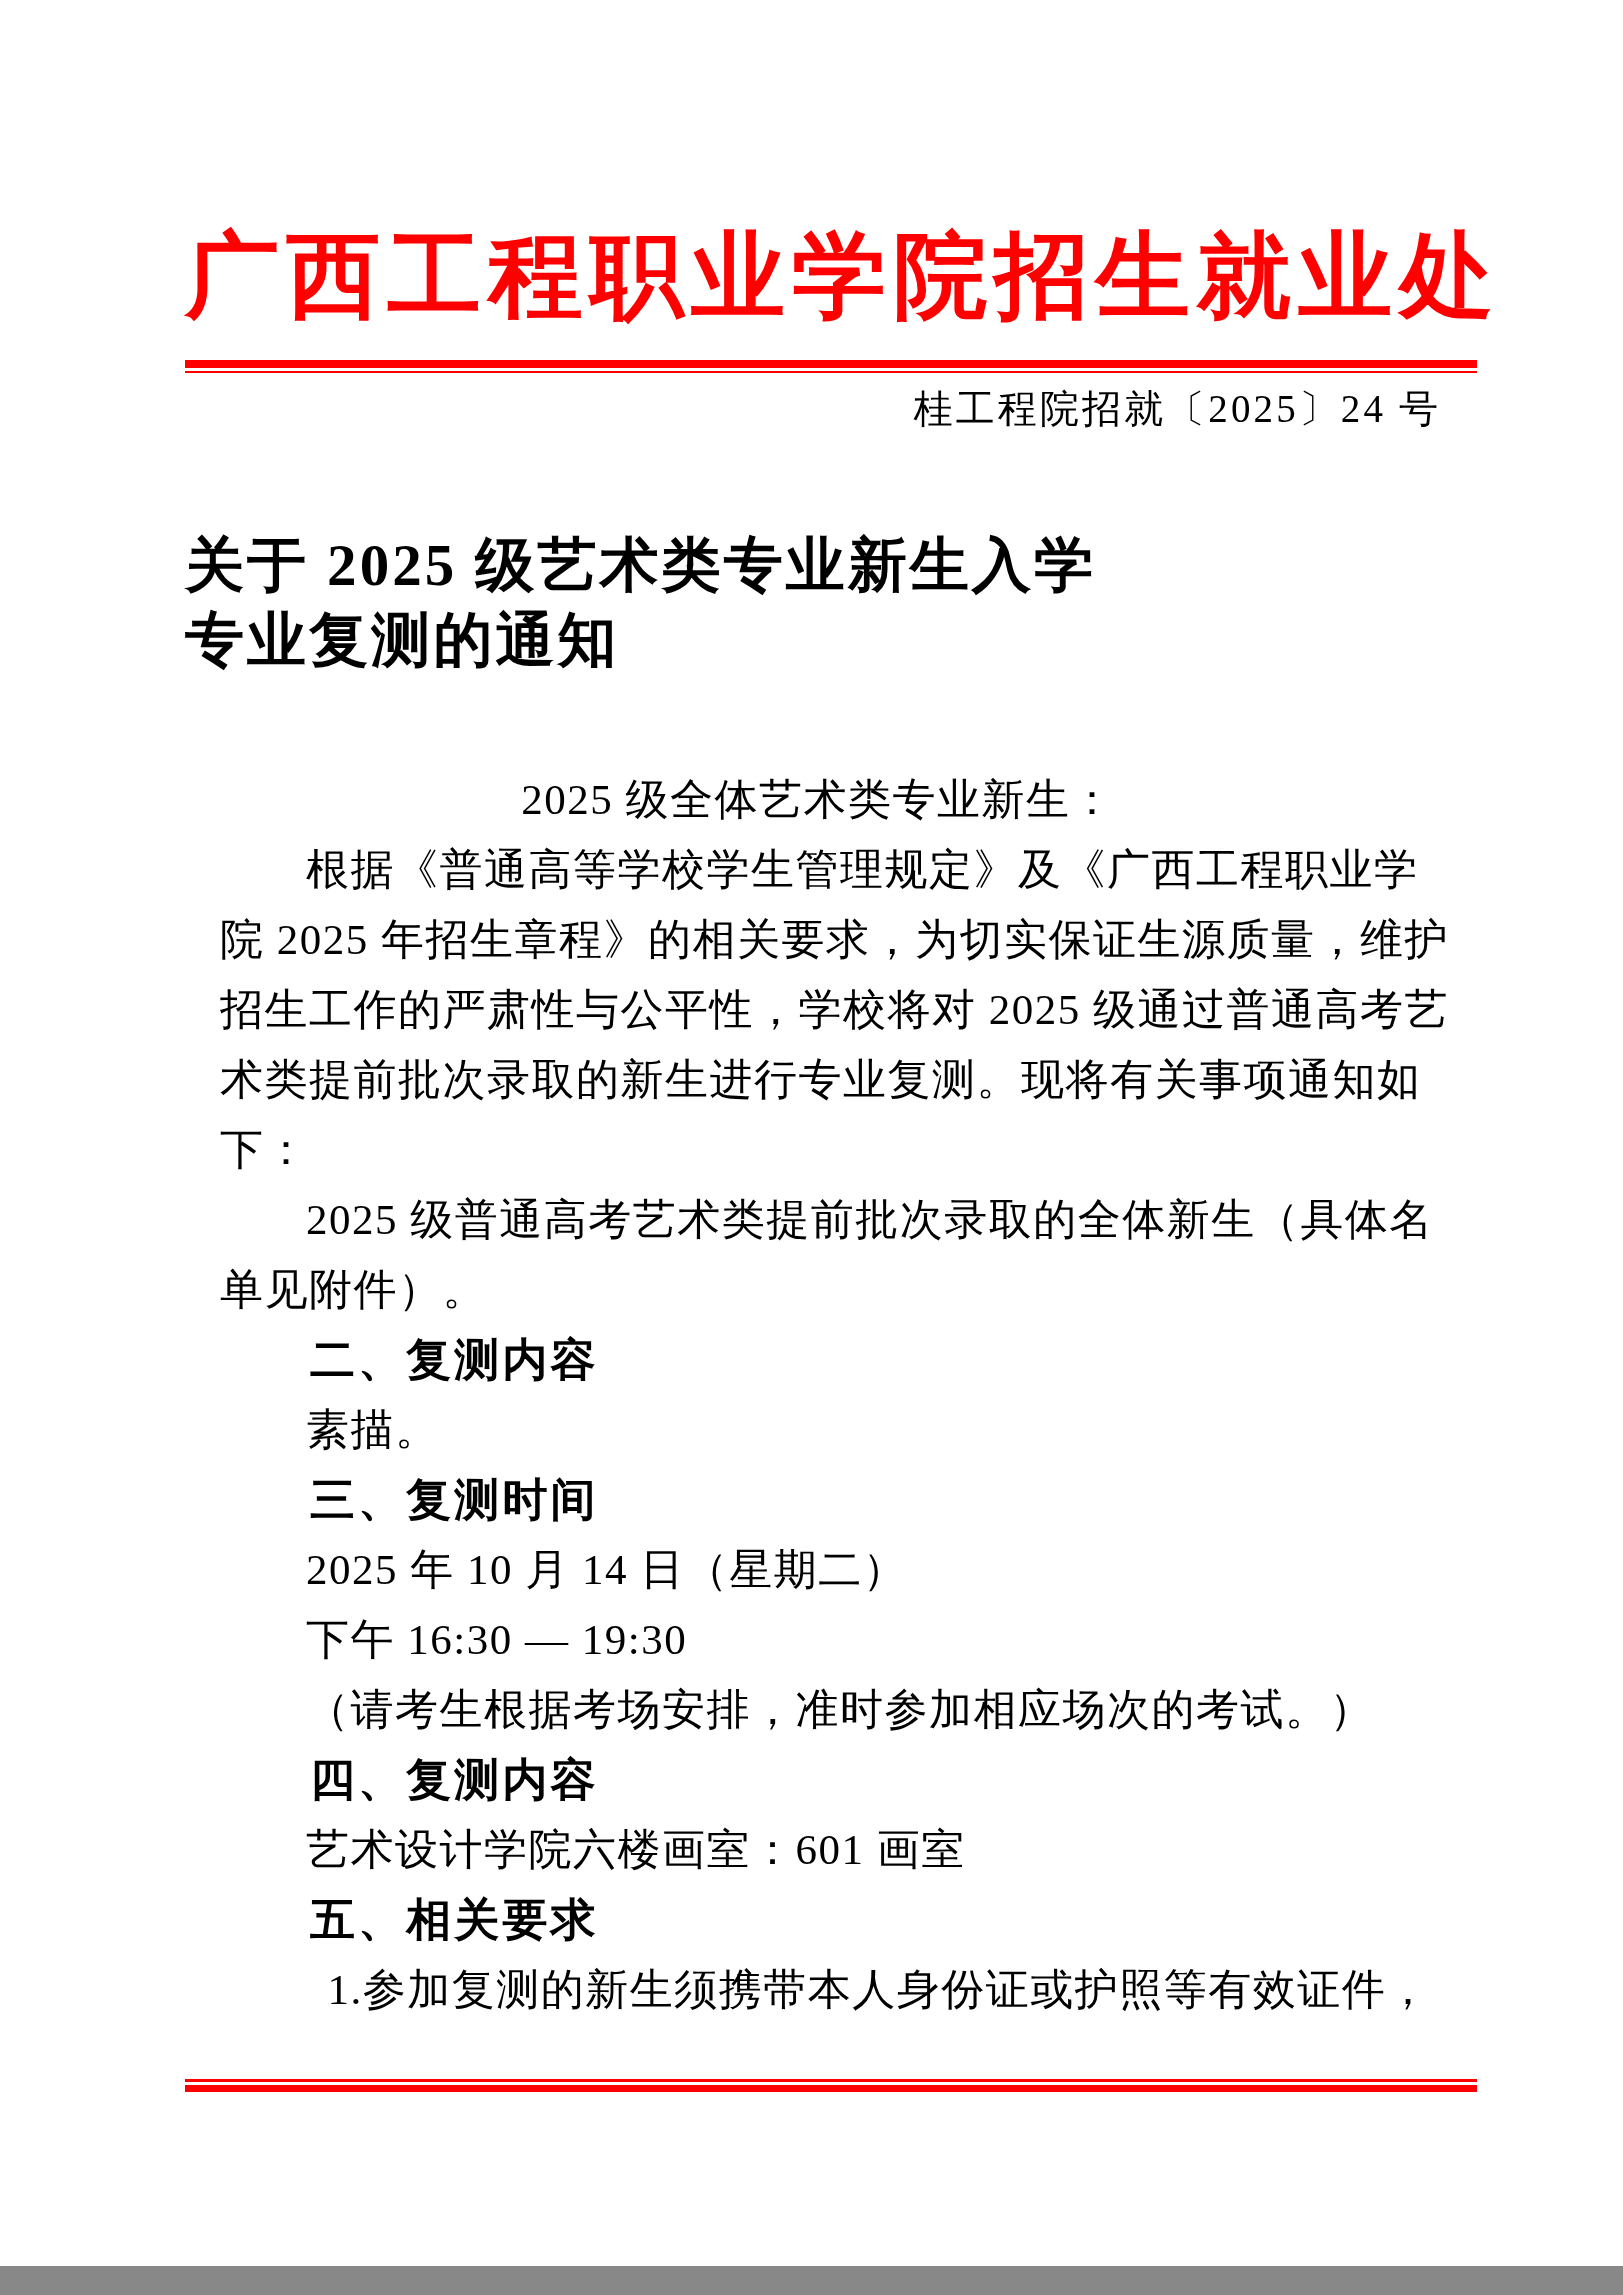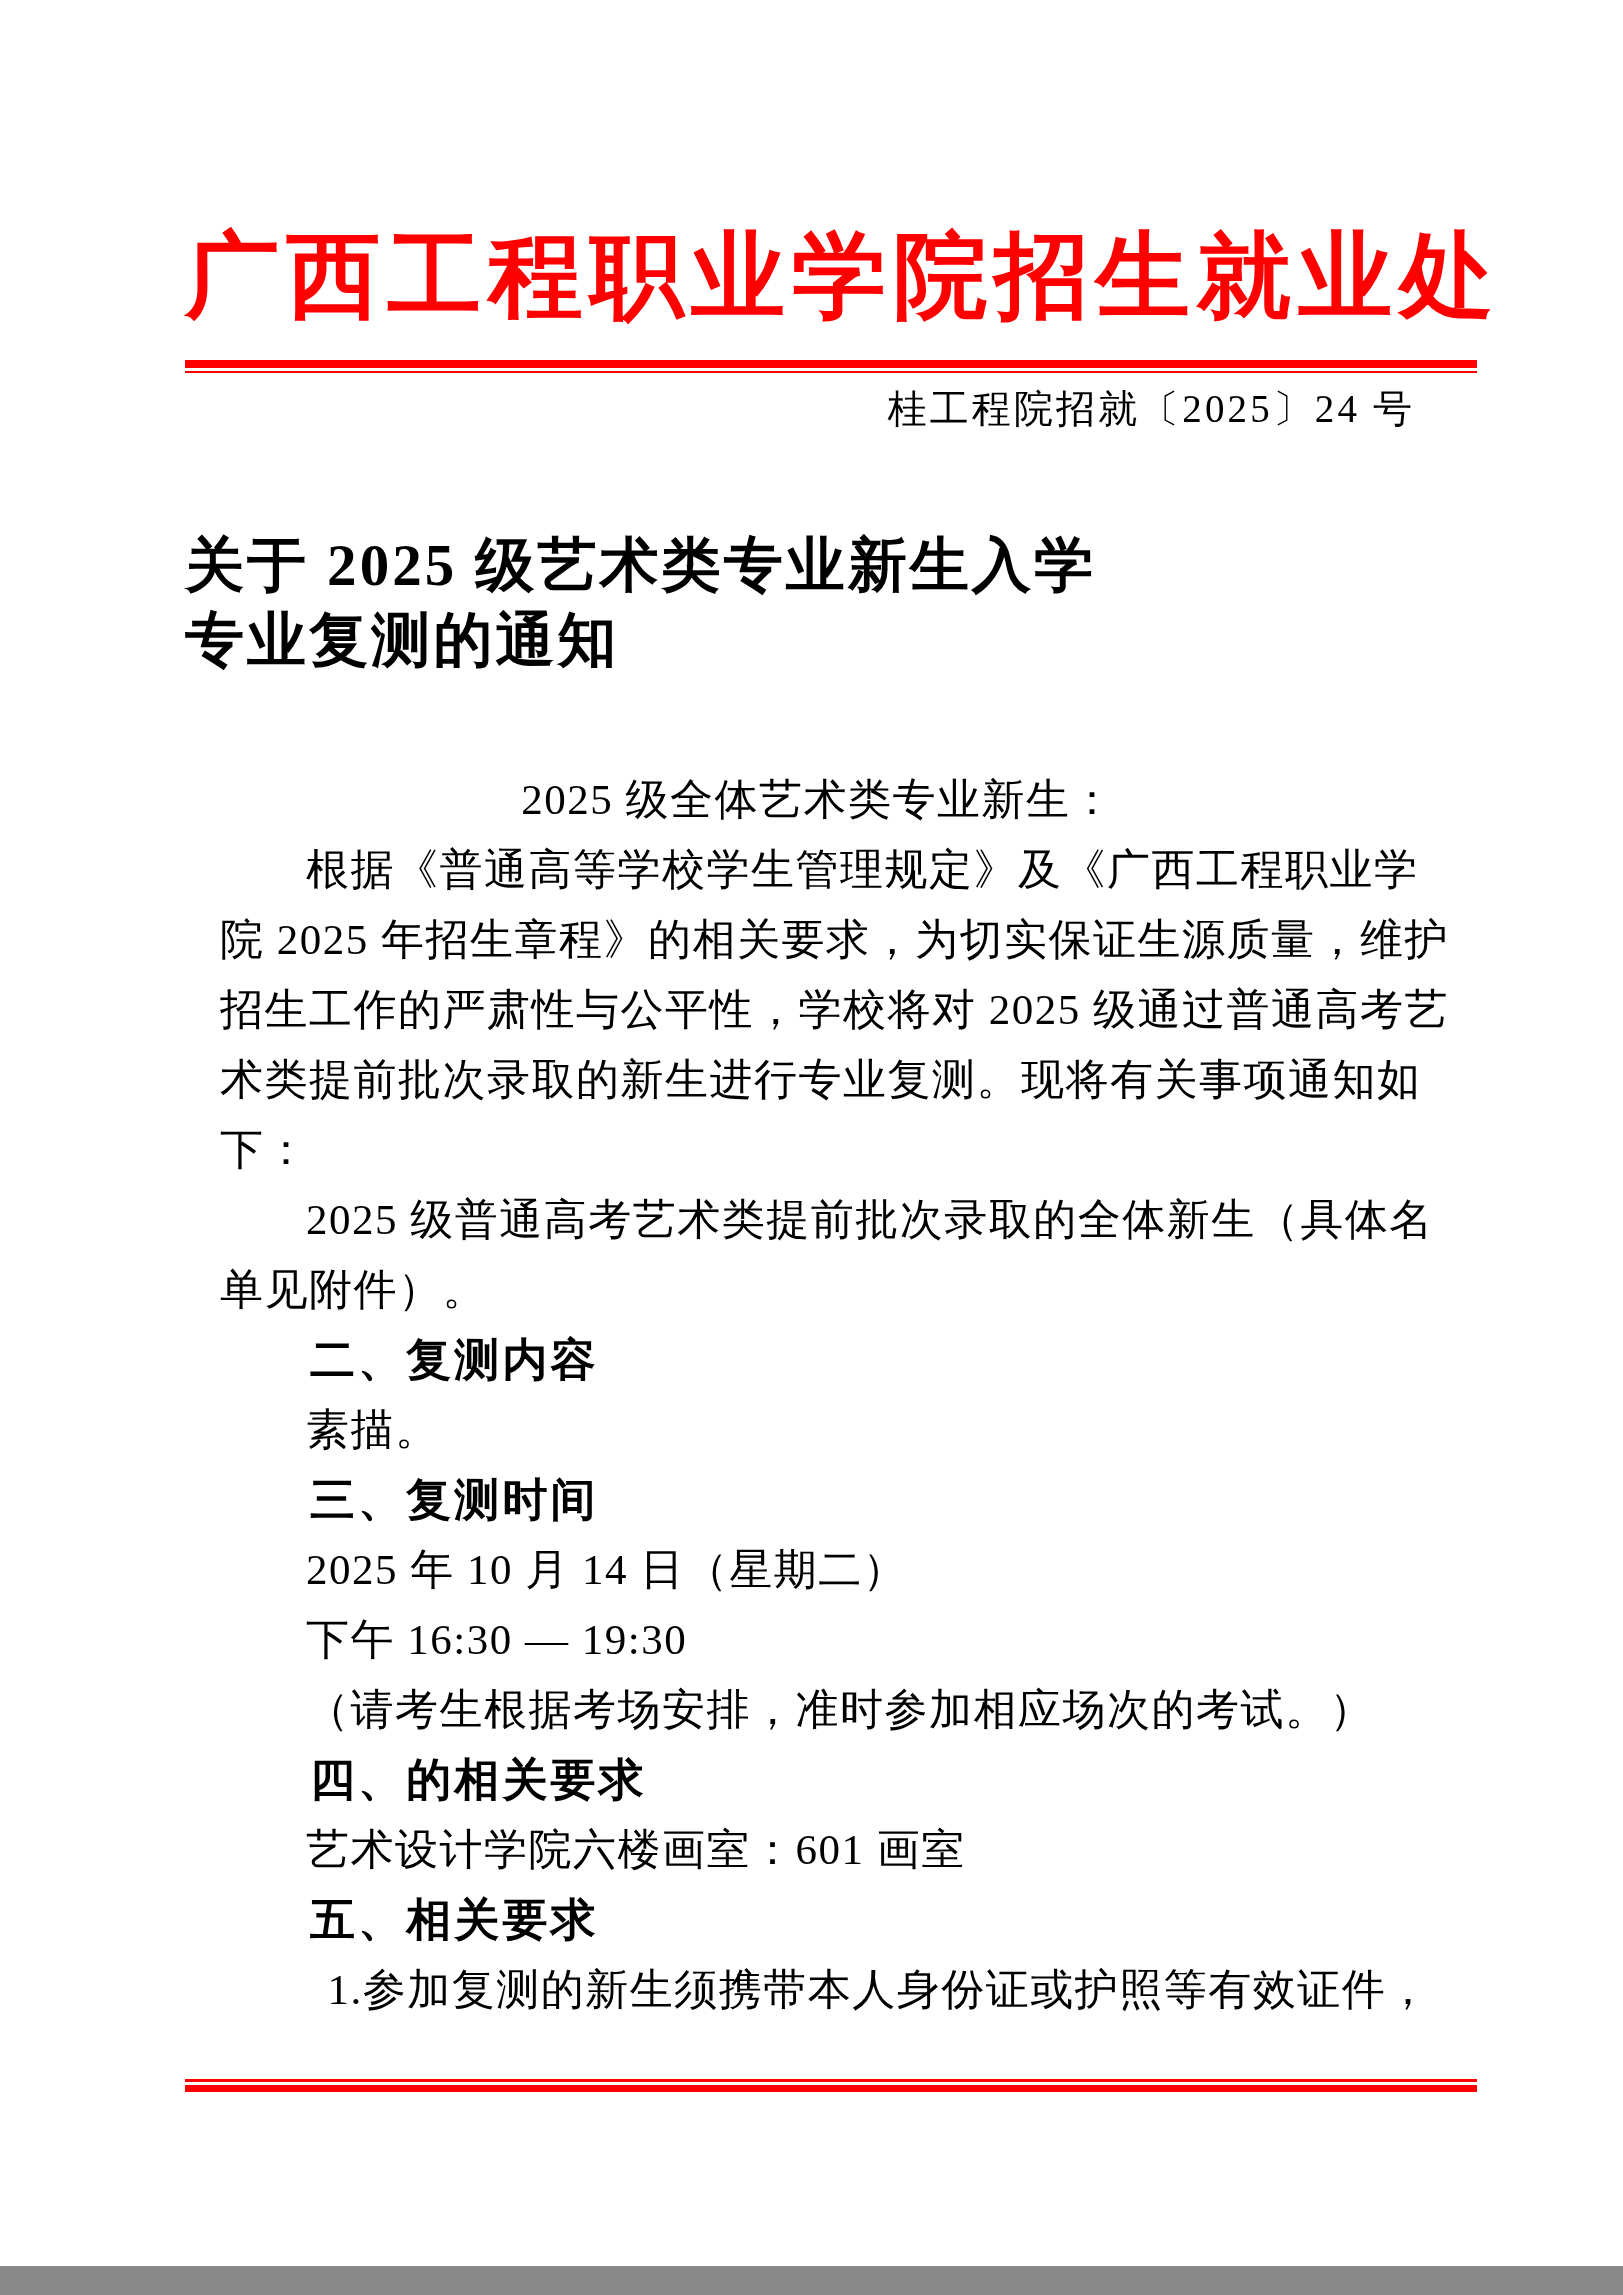--- a/index.html
+++ b/index.html
@@ -37,21 +37,21 @@
   .rule { position: absolute; left: 0; width: 100%; }
   .rule-top { top: 360px; }
   .rule-top .rule-thick { height: 8.2px; background: var(--accent); }
   .rule-top .rule-thin  { height: 2.6px;  background: var(--accent); margin-top: 2.6px; }
   .rule-bottom { top: 2079px; }
   .rule-bottom .rule-thin  { height: 2.6px;  background: var(--accent); }
   .rule-bottom .rule-thick { height: 7.7px; background: var(--accent); margin-top: 3.1px; }
   .doc-number {
     position: absolute;
     top: 388px;
-    right: 62px;
+    right: 36px;
     font-size: 39px;
     line-height: 1.1;
     letter-spacing: 3.1px;
     white-space: nowrap;
   }
   .doc-title {
     position: absolute;
     top: 528px;
     left: 0;
     width: 100%;
@@ -110,21 +110,21 @@
         <p style="padding-left: 0em;">术类提前批次录取的新生进行专业复测。现将有关事项通知如</p>
         <p style="padding-left: 0em;">下：</p>
         <p style="padding-left: 2em;">2025 级普通高考艺术类提前批次录取的全体新生（具体名</p>
         <p style="padding-left: 0em;">单见附件）。</p>
         <p class="heading" style="padding-left: 2em;">二、复测内容</p>
         <p style="padding-left: 2em;">素描。</p>
         <p class="heading" style="padding-left: 2em;">三、复测时间</p>
         <p style="padding-left: 2em;">2025 年 10 月 14 日（星期二）</p>
         <p style="padding-left: 2em;">下午 16:30 — 19:30</p>
         <p style="padding-left: 2em;">（请考生根据考场安排，准时参加相应场次的考试。）</p>
-        <p class="heading" style="padding-left: 2em;">四、的相关要求</p>
+        <p class="heading" style="padding-left: 2em;">四、复测内容</p>
         <p style="padding-left: 2em;">艺术设计学院六楼画室：601 画室</p>
         <p class="heading" style="padding-left: 2em;">五、相关要求</p>
         <p style="padding-left: 2.5em; font-family: Liberation Serif, serif;">1.参加复测的新生须携带本人身份证或护照等有效证件，</p>
       </div>
 
     <div class="rule rule-bottom">
       <div class="rule-thin"></div>
       <div class="rule-thick"></div>
     </div>
 

